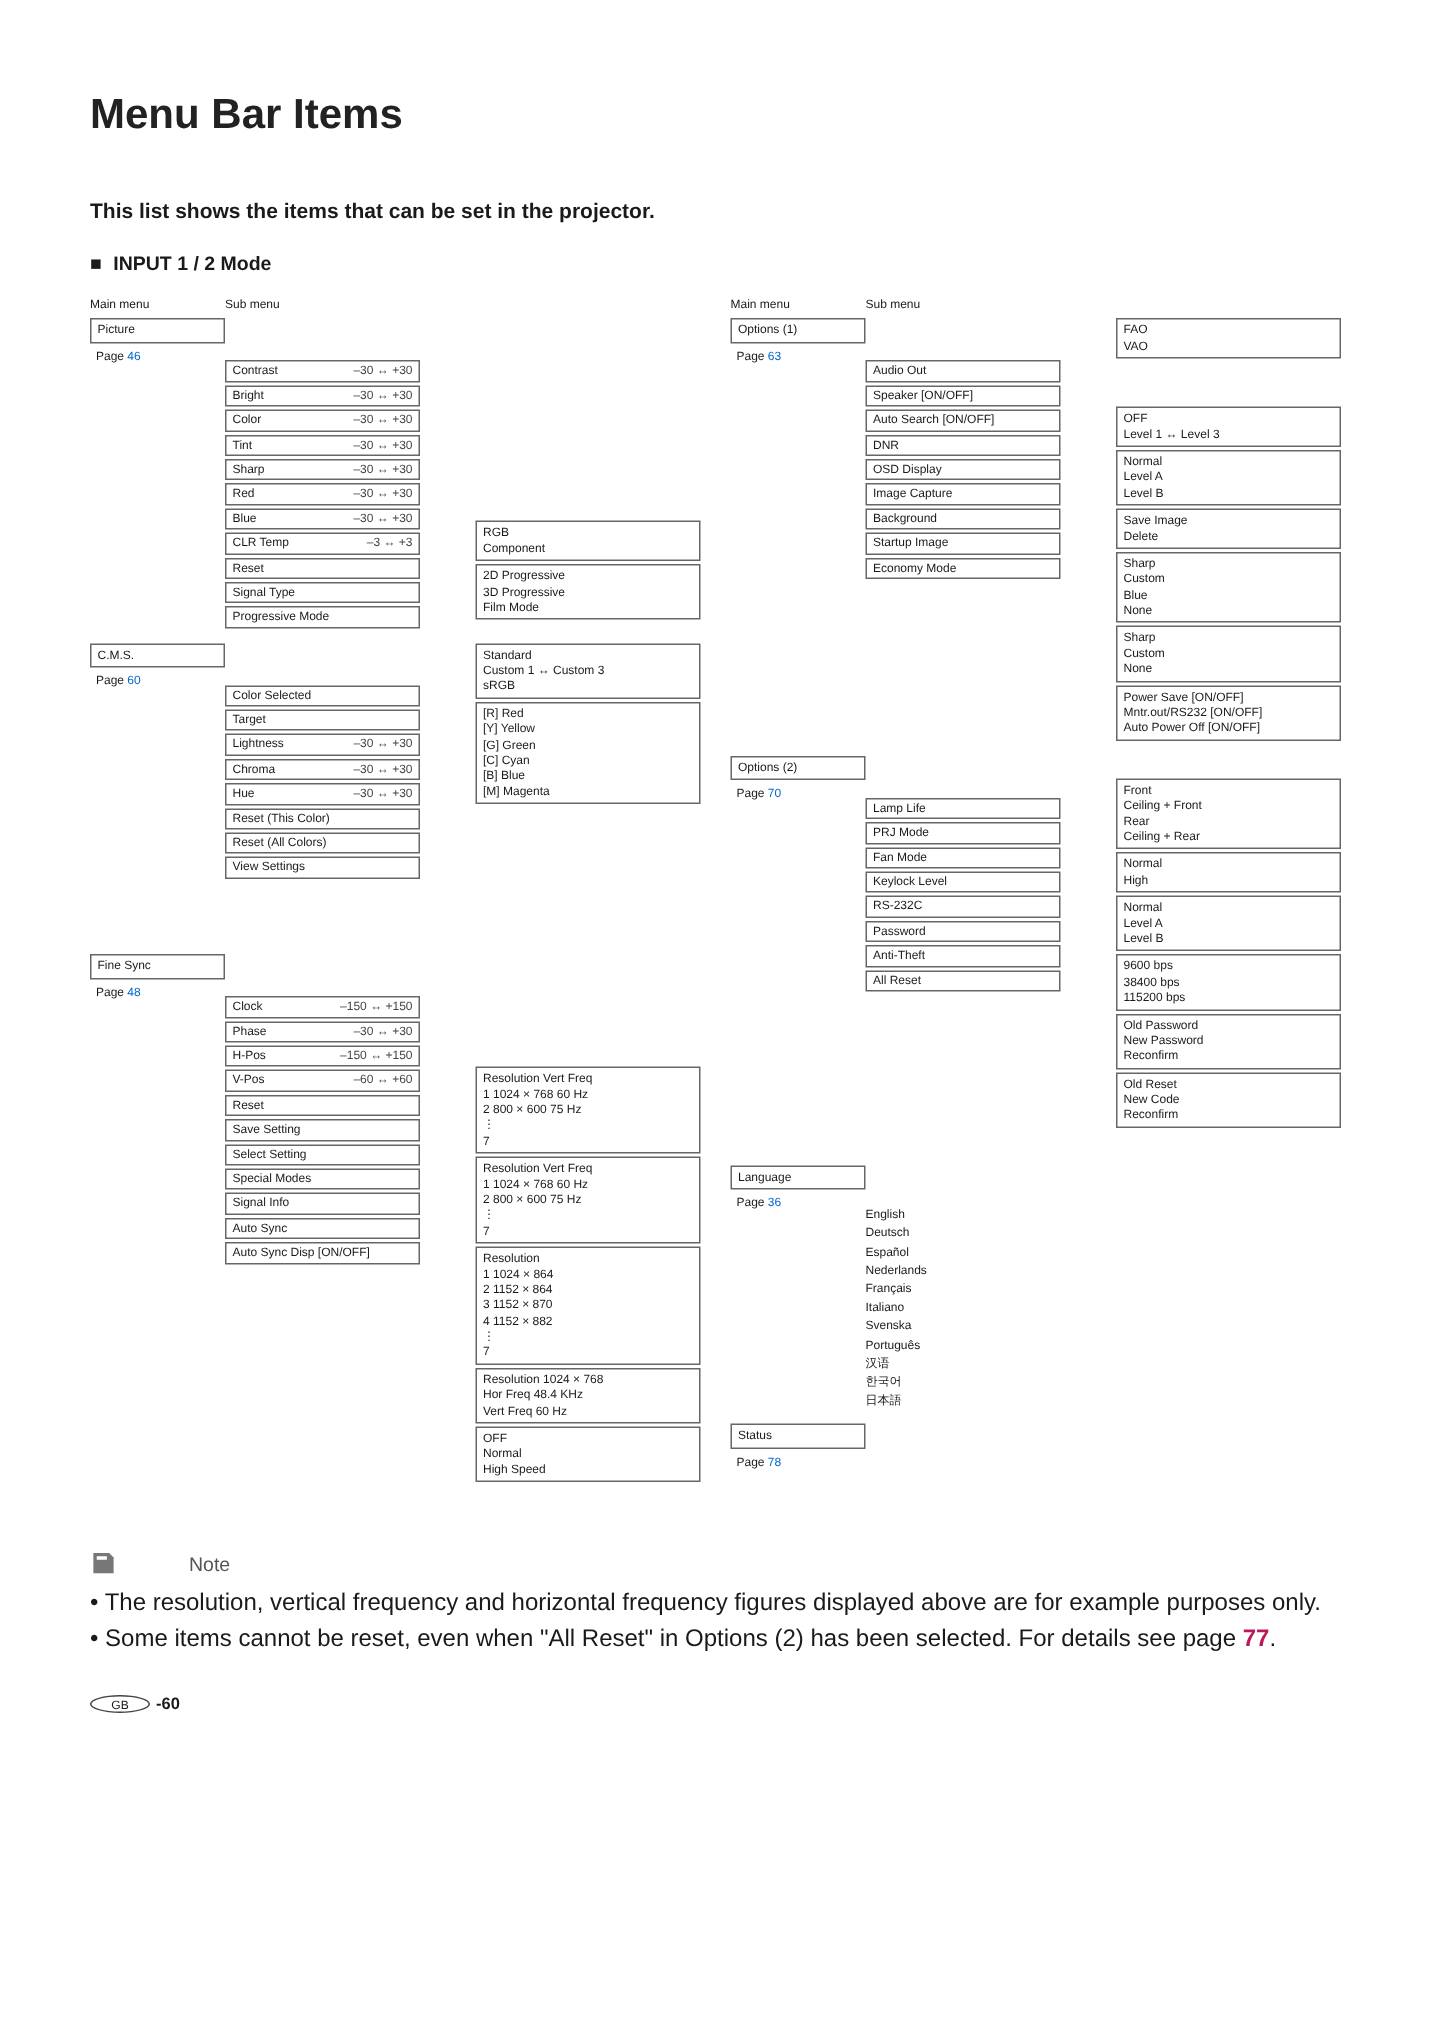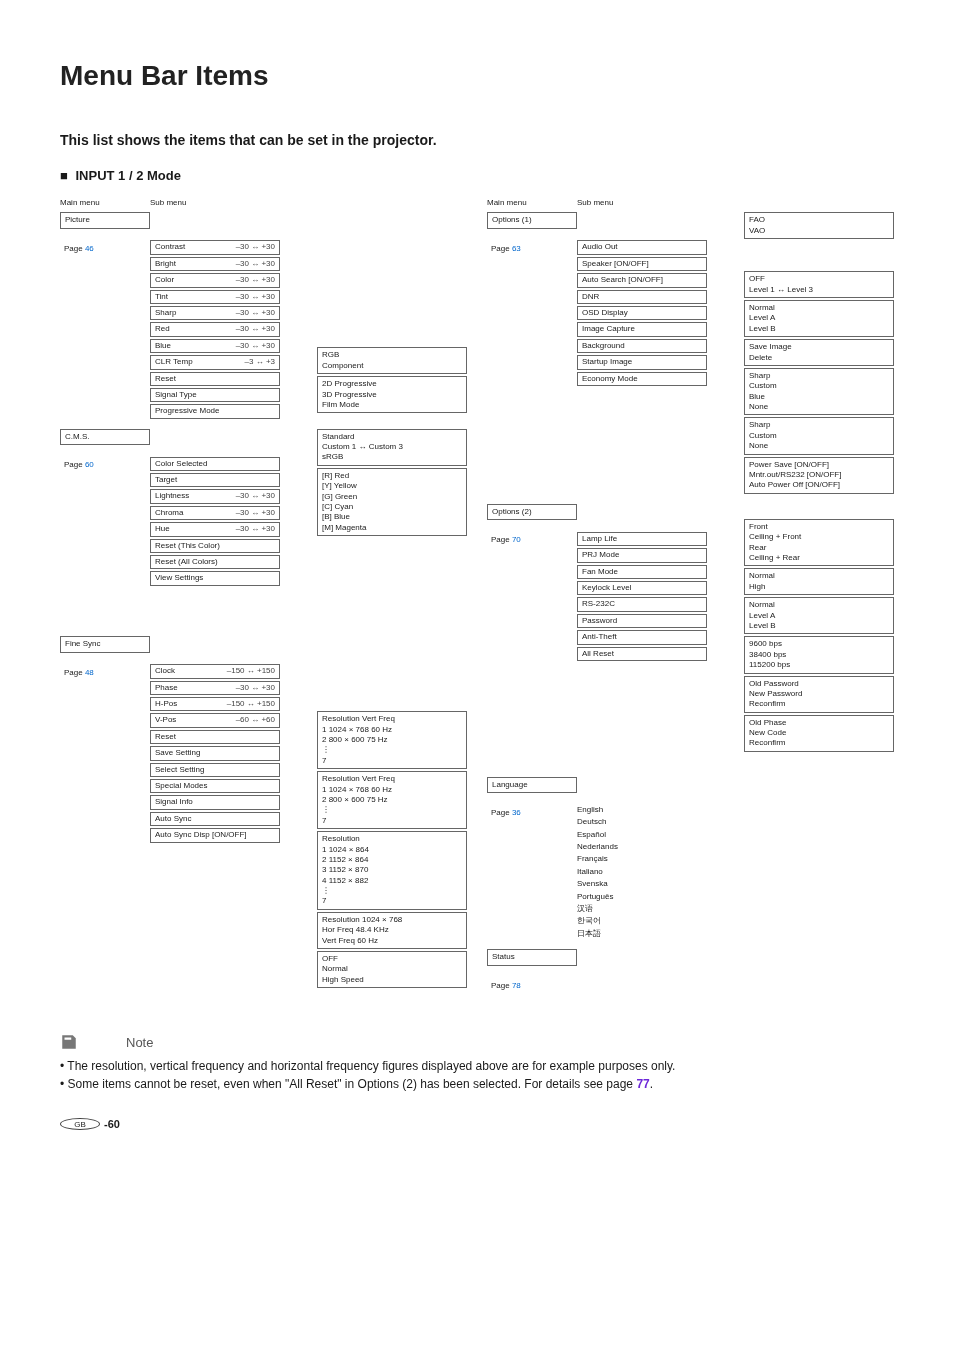--- a/index.html
+++ b/index.html
@@ -50,21 +50,21 @@
     margin-bottom: 10px;
   }
   .main-box {
     width: 90px;
     flex-shrink: 0;
   }
   .main-box .box {
     border: 1px solid #666;
     padding: 2px 4px;
     font-size: 8px;
-    margin-bottom: 15px;
+    margin-bottom: 4px;
   }
   .main-box .page {
     font-size: 8px;
     padding-left: 4px;
   }
   .main-box .page a { color: #0066cc; text-decoration: none; }
 
   .sub-col {
     width: 130px;
     flex-shrink: 0;
@@ -103,25 +103,25 @@
     font-size: 13px;
     color: #555;
     margin-bottom: 6px;
     gap: 44px;
   }
   .note-badge svg { margin-right: 4px; }
   .note-list {
     list-style: none;
     padding: 0;
     margin: 0;
-    font-size: 12px;
+    font-size: 16px;
     line-height: 1.5;
   }
   .note-list li::before { content: "• "; }
-  .note-list a { color: #6d28d9; text-decoration: none; font-weight: bold; }
+  .note-list a { color: #be185d; text-decoration: none; font-weight: bold; }
 
   .footer {
     margin-top: 25px;
     font-size: 11px;
     display: flex;
     align-items: center;
     gap: 4px;
   }
   .footer .gb {
     border: 1px solid #444;
@@ -491,21 +491,21 @@
             <div>9600 bps</div>
             <div>38400 bps</div>
             <div>115200 bps</div>
           </div>
           <div class="opts-block">
             <div>Old Password</div>
             <div>New Password</div>
             <div>Reconfirm</div>
           </div>
           <div class="opts-block">
-            <div>Old Phase</div>
+            <div>Old Reset</div>
             <div>New Code</div>
             <div>Reconfirm</div>
           </div>
           <div style="height: 13px;"></div>
         </div>
       </div>
       <div class="section">
         <div class="main-box">
           <div class="box">Language</div>
           <div class="page">Page <a href="#">36</a></div>

